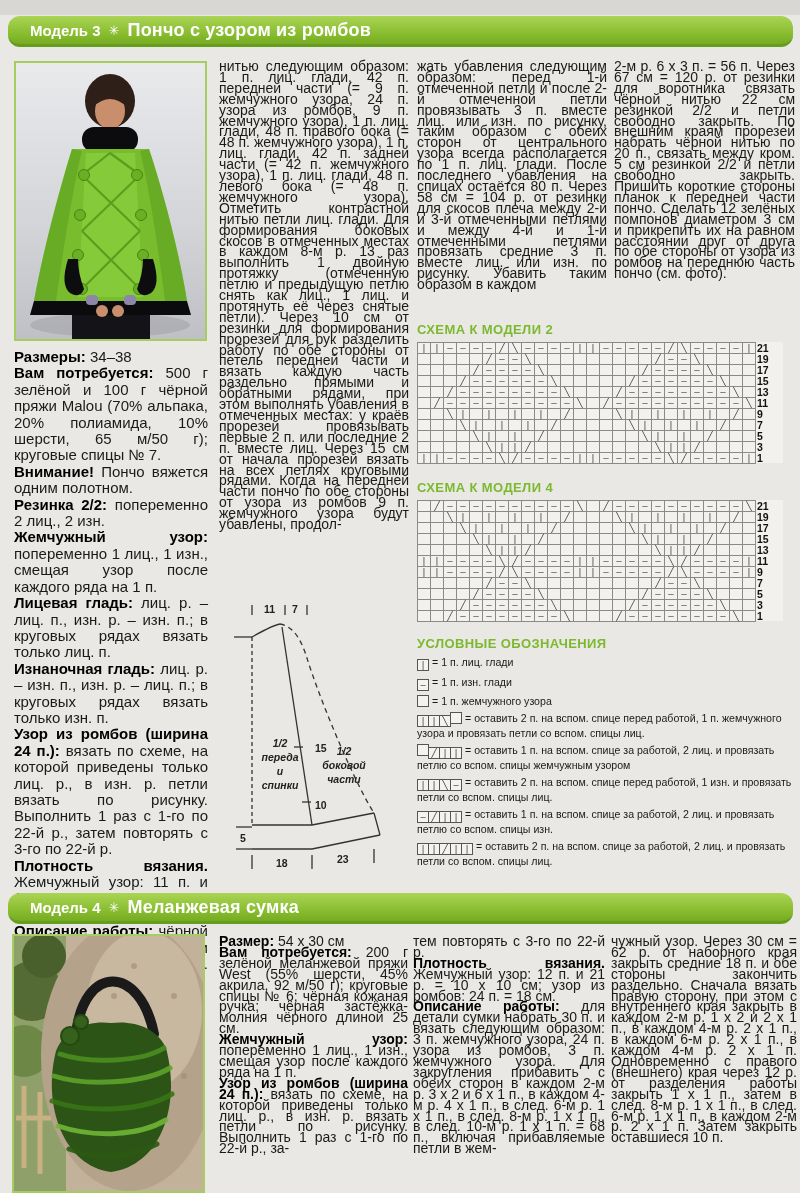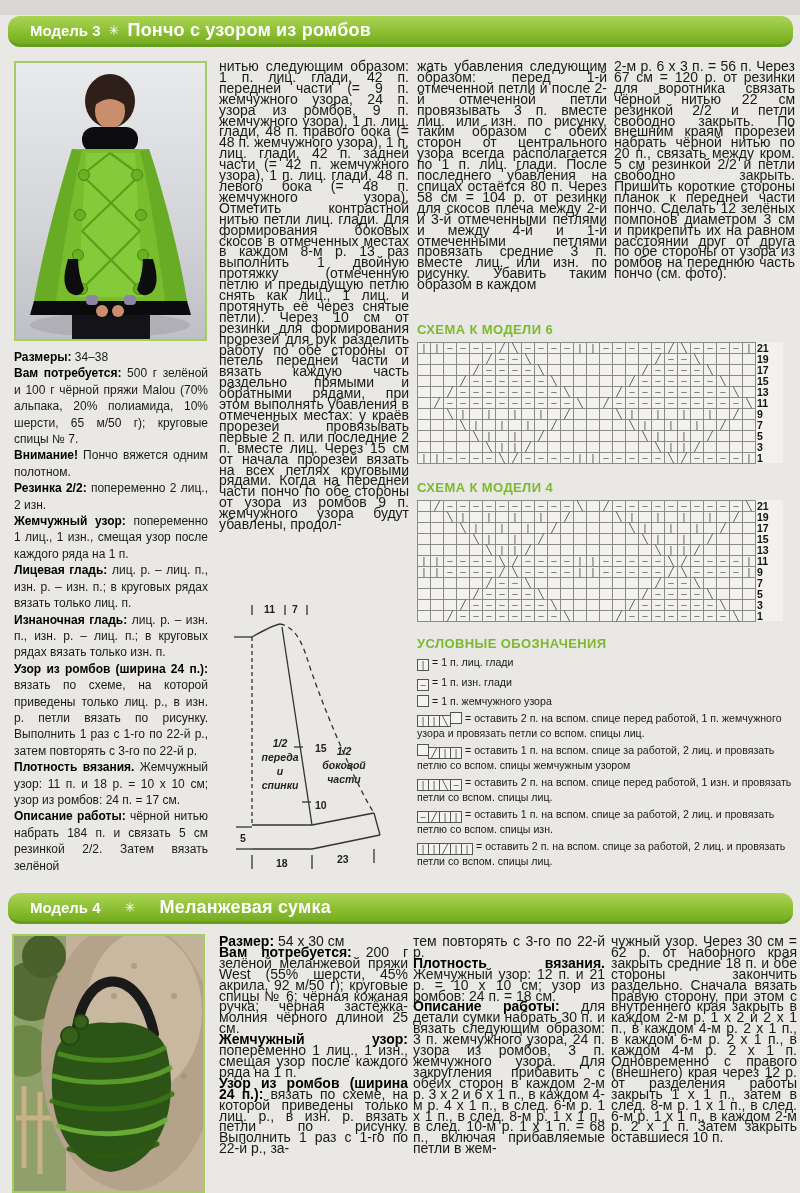--- a/index.html
+++ b/index.html
@@ -13,21 +13,21 @@
        display:flex;align-items:center;padding-left:22px;box-sizing:border-box;}
   .bar-model{color:#fff;font-weight:bold;font-size:15px;}
   .bar-star{color:#fff;font-size:13px;margin:0 8px;}
   .bar-title{color:#fff;font-weight:bold;font-size:18px;letter-spacing:0.2px;}
 
   .photo{position:absolute;border:2px solid #a6cd62;box-sizing:border-box;background:#ccc;}
   .photo svg{display:block;}
 
   .textcol{position:absolute;text-align:justify;}
   .textcol p{margin:0;}
-  .materials{font-size:12px;line-height:16.4px;}
+  .materials{font-size:15px;line-height:16.4px;}
   .tight{font-size:14px;line-height:10.9px;}
   .textcol b{color:#000;}
 
   .green-head{font-size:13px;font-weight:bold;color:#7cb92e;letter-spacing:0.4px;margin:0 0 5px 0;}
 
   .chart{position:absolute;}
   .chart-grid{display:inline-block;background:#f2f1ed;}
   .chart-row{display:flex;margin-bottom:-1px;height:12px;}
   .chart-cell{width:14px;height:12px;margin-right:-1px;border:1px solid #8a8a88;box-sizing:border-box;
               font-family:"DejaVu Sans Mono",monospace;font-size:9px;line-height:10px;
@@ -126,21 +126,21 @@
 
   <div class="textcol tight" style="left:417px;top:61px;width:190px;height:260px;">
       <p>жать убавления следующим образом: перед 1-й отмеченной петли и после 2-й отмеченной петли провязывать 3 п. вместе лиц. или изн. по рисунку, таким образом с обеих сторон от центрального узора всегда располагается по 1 п. лиц. глади. После последнего убавления на спицах остаётся 80 п. Через 58 см = 104 р. от резинки для скосов плеча между 2-й и 3-й отмеченными петлями и между 4-й и 1-й отмеченными петлями провязать средние 3 п. вместе лиц. или изн. по рисунку. Убавить таким образом в каждом</p>
     </div>
 
   <div class="textcol tight" style="left:614px;top:61px;width:181px;height:268px;">
       <p>2-м р. 6 х 3 п. = 56 п. Через 67 см = 120 р. от резинки для воротника связать чёрной нитью 22 см резинкой 2/2 и петли свободно закрыть. По внешним краям прорезей набрать чёрной нитью по 20 п., связать между кром. 5 см резинкой 2/2 и петли свободно закрыть. Пришить короткие стороны планок к передней части пончо. Сделать 12 зелёных помпонов диаметром 3 см и прикрепить их на равном расстоянии друг от друга по обе стороны от узора из ромбов на переднюю часть пончо (см. фото).</p>
     </div>
 
   <div class="chart" style="left:417px;top:322px;">
-    <div class="green-head">СХЕМА К МОДЕЛИ 6</div>
+    <div class="green-head">СХЕМА К МОДЕЛИ 2</div>
     <div class="chart-grid"><div class="chart-row">
           <span class="chart-cell">|</span>
           <span class="chart-cell">|</span>
           <span class="chart-cell">–</span>
           <span class="chart-cell">–</span>
           <span class="chart-cell">–</span>
           <span class="chart-cell">–</span>
           <span class="chart-cell">╱</span>
           <span class="chart-cell">╲</span>
           <span class="chart-cell">–</span>
@@ -808,21 +808,21 @@
         <text class="sch-label" x="58" y="164">переда</text>
         <text class="sch-label" x="58" y="178">и</text>
         <text class="sch-label" x="58" y="192">спинки</text>
         <text class="sch-label" x="122" y="158">1/2</text>
         <text class="sch-label" x="122" y="172">боковой</text>
         <text class="sch-label" x="122" y="186">части</text>
       </g>
     </svg>
   </div>
 
-  <div class="bar" style="top:893px;gap:16px;">
+  <div class="bar" style="top:893px;">
     <span class="bar-model">Модель 4</span>
     <span class="bar-star">✳</span>
     <span class="bar-title">Меланжевая сумка</span>
   </div>
 
   <div class="photo" style="left:12px;top:934px;width:193px;height:259px;">
     <svg width="189" height="255" viewBox="0 0 189 255">
       <rect width="189" height="255" fill="#c3b29a"></rect>
       <rect x="0" y="0" width="52" height="255" fill="#8fa06b"></rect>
       <circle cx="18" cy="55" r="30" fill="#556b35"></circle>

